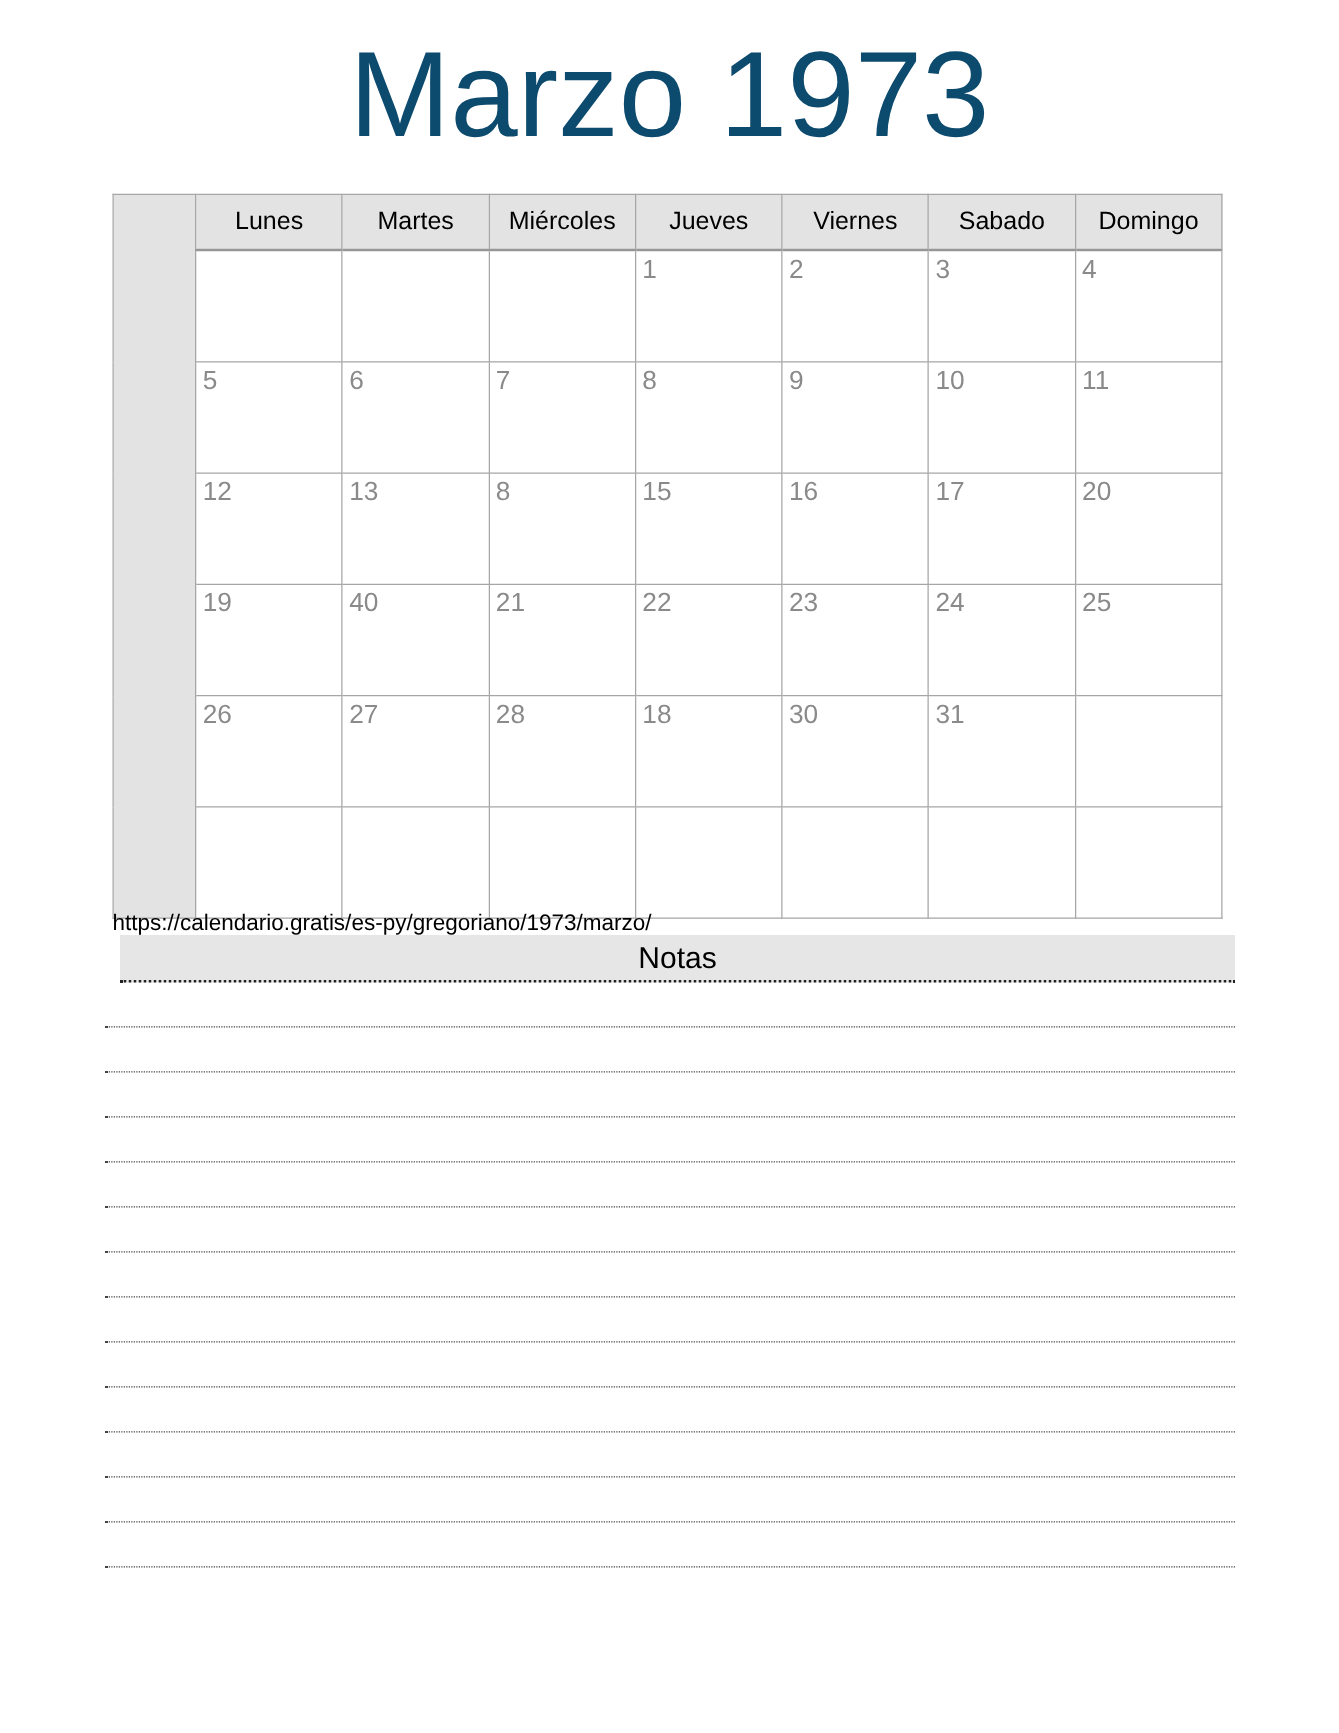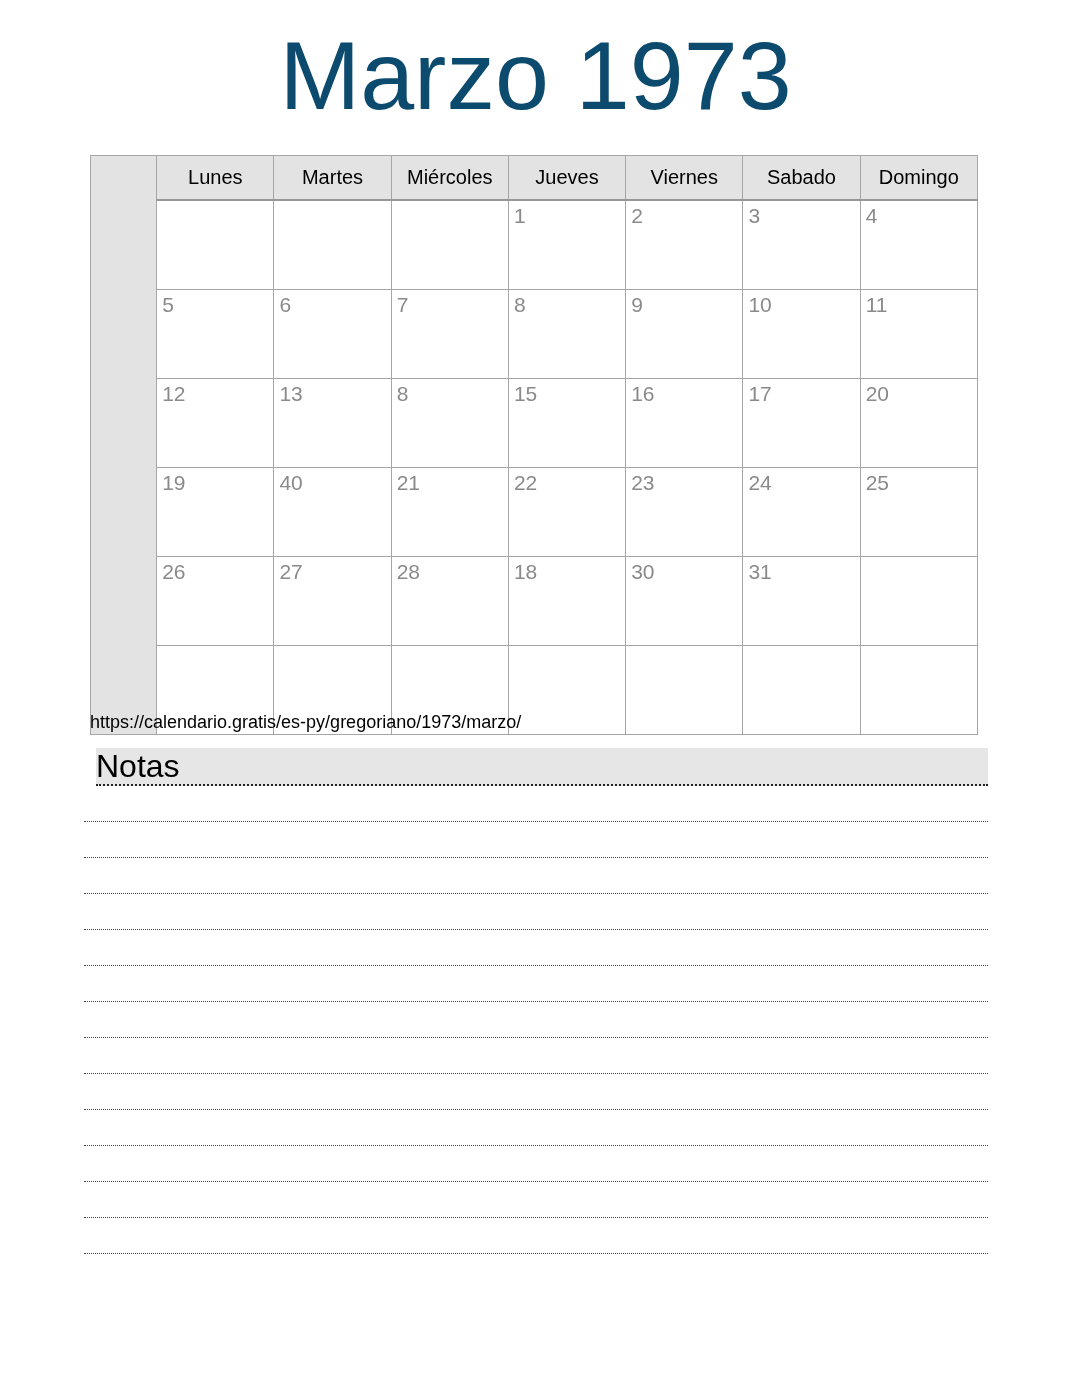--- a/index.html
+++ b/index.html
@@ -61,36 +61,37 @@
     height: 85px;
     vertical-align: top;
     text-align: left;
     font-size: 21px;
     color: #8a8a8a;
     padding: 3px 0 0 5px;
   }
   .source-url {
     position: absolute;
     left: 90px;
-    top: 712px;
+    top: 728px;
     font-size: 18px;
     color: #000000;
     white-space: nowrap;
   }
   .notes {
     position: absolute;
     left: 84px;
     top: 748px;
     width: 904px;
   }
   .notes-header {
     height: 36px;
     background: #e6e6e6;
     border-bottom: 2px dotted #222222;
-    font-size: 32px;
+    text-align: center;
+    font-size: 24px;
     line-height: 37px;
     color: #000000;
     margin-left: 12px;
   }
   .note-line {
     height: 35px;
     border-bottom: 1px dotted #444444;
   }
 </style>
 </head>

